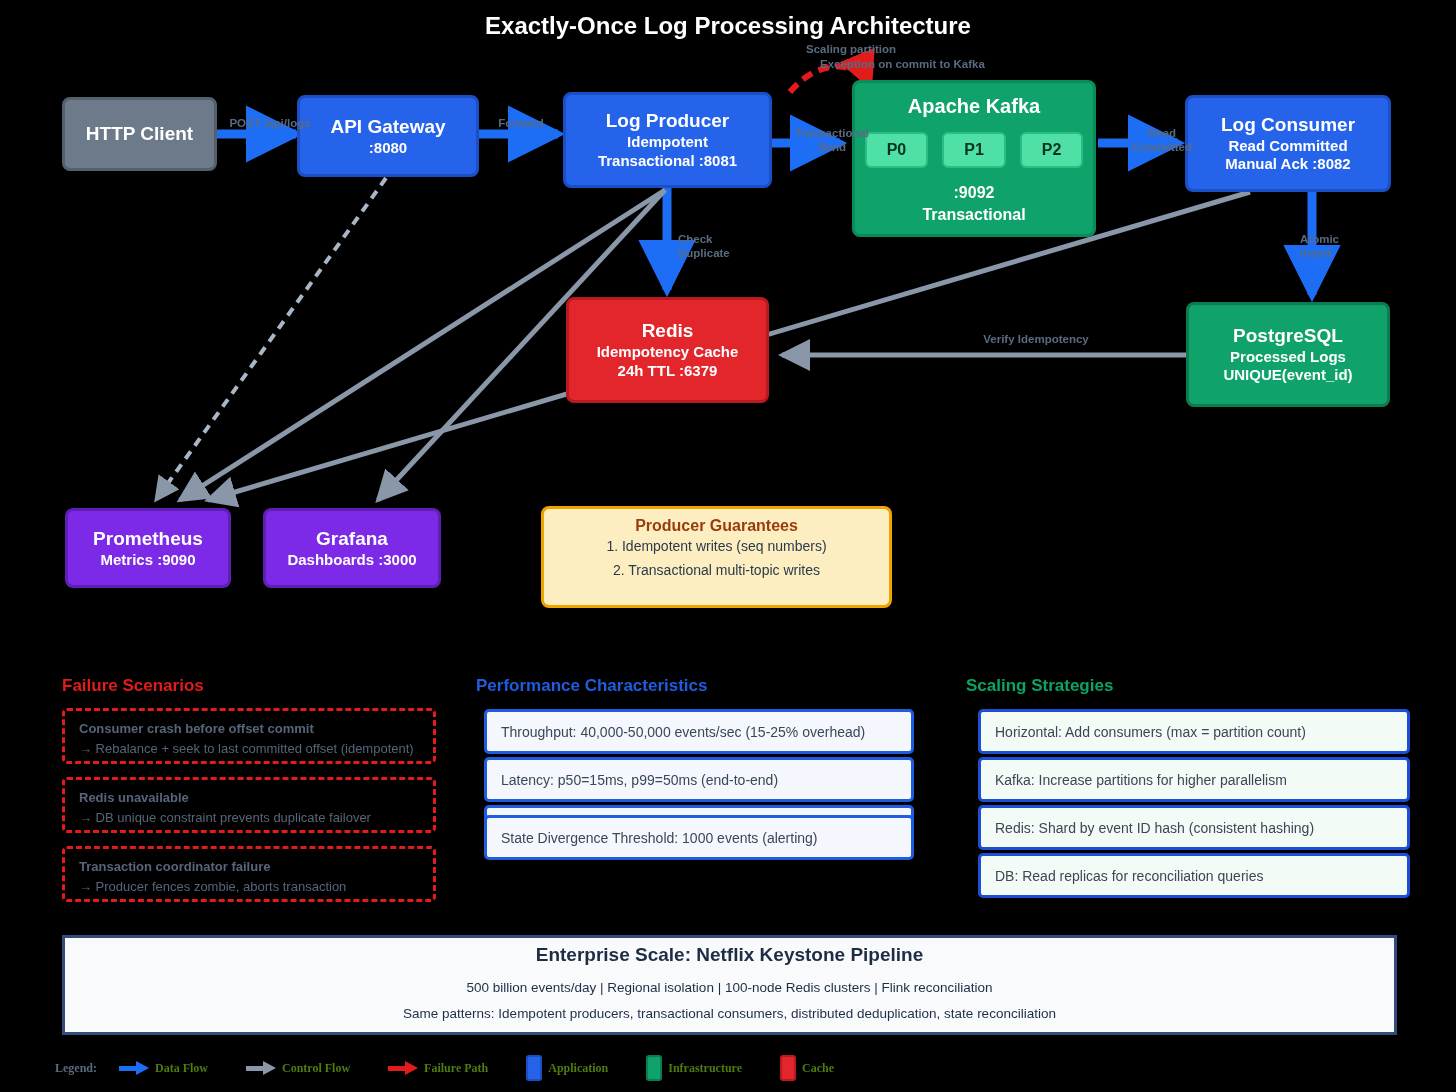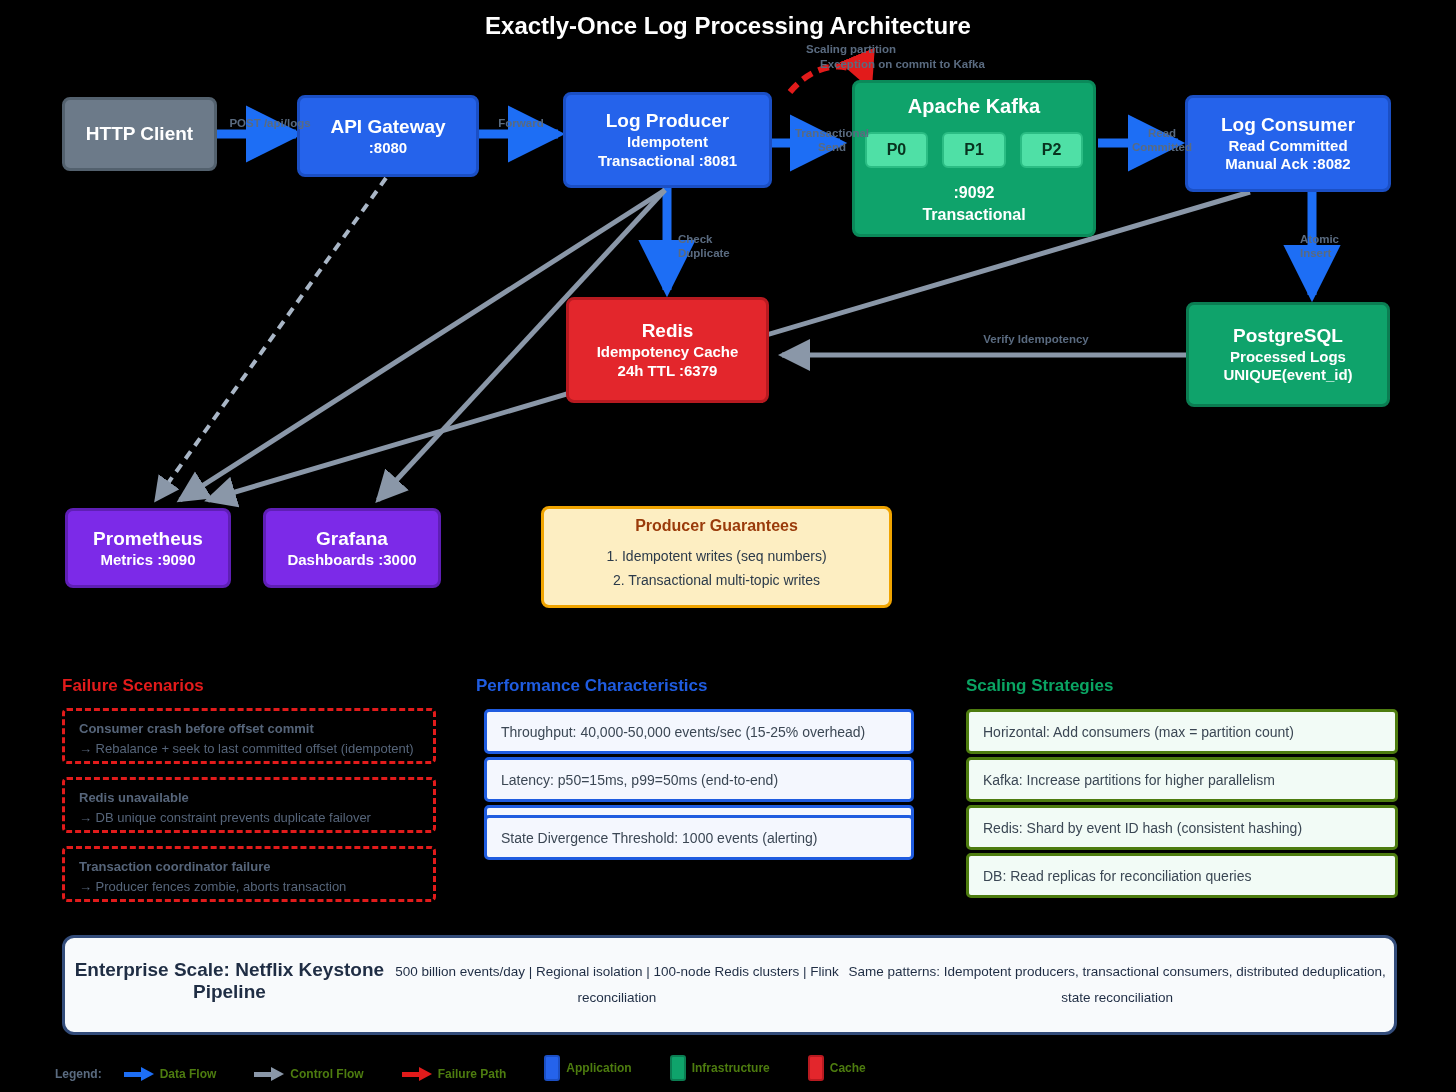--- a/index.html
+++ b/index.html
@@ -42,54 +42,54 @@
   .part {
     background:#4fe0a6; color:#08331f; font-weight:bold; font-size:16px;
     border-radius:6px; padding:7px 20px; border:2px solid #2bbd84;
   }
   .kafka .kfoot { font-size:16px; font-weight:bold; margin-top:14px; line-height:1.4; }
 
   .guar {
     position:absolute; background:#fdeec2; border:3px solid #f0a400;
     border-radius:8px; text-align:center; padding:8px 10px;
   }
-  .guar .gtitle { color:#9a3b0b; font-weight:bold; font-size:16px; margin-bottom:10px; }
+  .guar .gtitle { color:#9a3b0b; font-weight:bold; font-size:16px; margin-bottom:0; }
   .guar .gline { color:#2b3a4a; font-size:14px; line-height:1.7; }
 
   .sect-title { position:absolute; font-size:17px; font-weight:bold; }
   .t-fail { color:#e21b1b; }
   .t-perf { color:#1f5ce0; }
   .t-scale { color:#0aa463; }
 
   .card {
     position:absolute; border-radius:5px; font-size:14px;
     display:flex; align-items:center; padding:0 14px; color:#3b4754;
   }
   .card.perf  { background:#f4f7fe; border:3px solid #1f5ce0; }
-  .card.scale { background:#f2fbf6; border:3px solid #4d7c0f; }
+  .card.scale { background:#f2fbf6; border:3px solid #1d4ed8;margin-left:12px; }
   .card.fail  {
     background:#000; border:3px dashed #e21b1b; color:#56657a;
     display:block; padding:8px 14px; font-size:13px; line-height:1.55;
   }
   .card.fail b { display:block; font-weight:bold; }
 
   .banner {
     position:absolute; background:#f8fafc; border:3px solid #334c7a;
-    border-radius:12px; text-align:center; color:#1f2d44;
-    display:flex; flex-direction:row; align-items:center; justify-content:center;
+    border-radius:0; text-align:center; color:#1f2d44;
+    display:flex; flex-direction:column; align-items:center; justify-content:center;
   }
   .banner .b1 { font-size:19px; font-weight:bold; margin-bottom:9px; }
   .banner .b2 { font-size:13.5px; line-height:1.9; }
 
   .edge-label {
     position:absolute; color:#5a6b80; font-size:11.5px; font-weight:bold;
     line-height:1.25; text-align:center; white-space:pre-line;
   }
 
-  .legend { position:absolute; left:55px; top:1055px; display:flex; align-items:flex-end; gap:8px; }
+  .legend { position:absolute; left:55px; top:1055px; display:flex; align-items:center; gap:8px;font-family:Liberation Serif, serif; }
   .legend .lg-label { color:#5a6b80; font-size:12px; font-weight:bold; margin-right:14px; }
   .lg-item { display:flex; align-items:center; gap:6px; margin-right:30px; }
   .lg-item span.txt { color:#4d7c0f; font-size:12px; font-weight:bold; }
   .arrow-sw { width:30px; height:14px; position:relative; }
   .arrow-sw i { position:absolute; left:0; top:5px; width:18px; height:5px; display:block; }
   .arrow-sw u { position:absolute; left:17px; top:0; width:0; height:0;
     border-top:7px solid transparent; border-bottom:7px solid transparent; }
   .sw-blue i { background:#1d6ef5; } .sw-blue u { border-left:13px solid #1d6ef5; }
   .sw-gray i { background:#8a97a8; } .sw-gray u { border-left:13px solid #8a97a8; }
   .sw-red  i { background:#e21b1b; } .sw-red  u { border-left:13px solid #e21b1b; }

